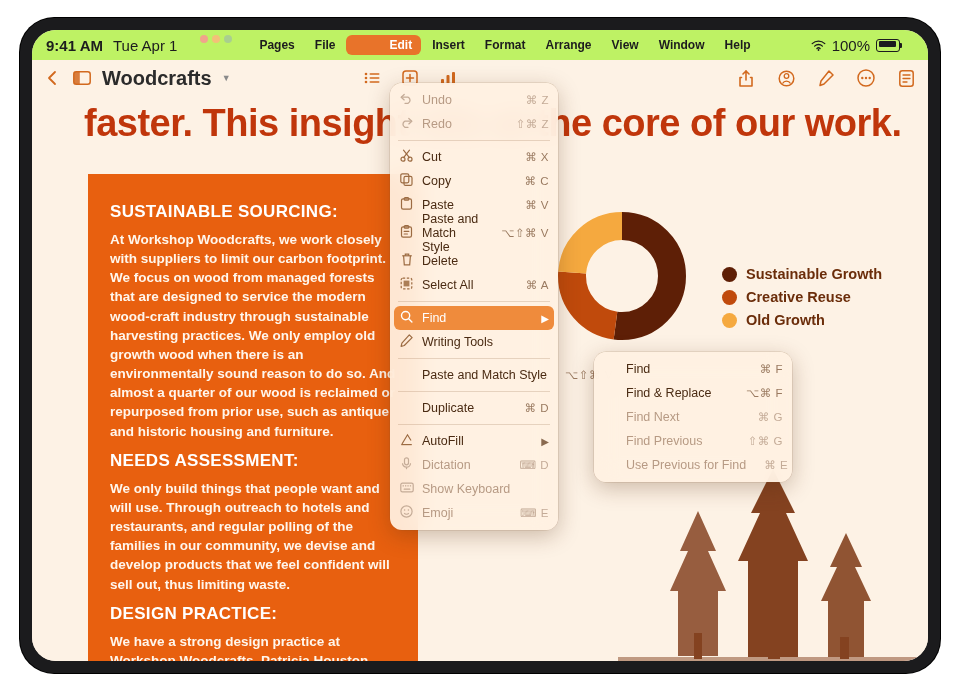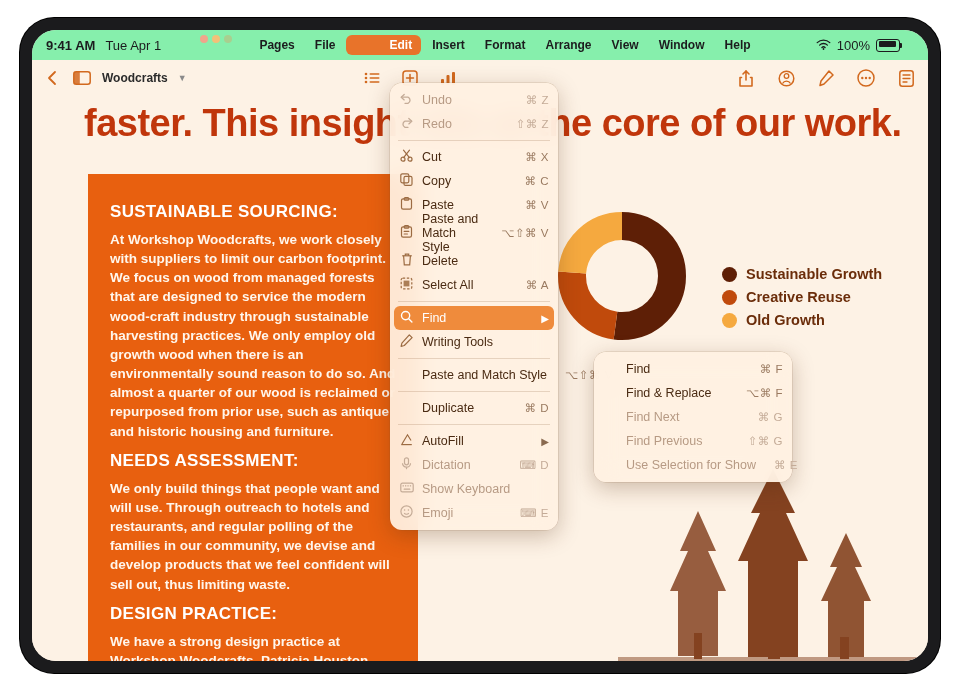--- a/index.html
+++ b/index.html
@@ -32,24 +32,24 @@
     border-radius: 24px;
     overflow: hidden;
     background: #fdf2e5;
   }
 
   
   .statusbar {
     position: absolute;
     left: 0; top: 0;
     width: 896px; height: 30px;
-    background: #86efac;
-    display: flex;
-    align-items: center;
-    font-size: 13px;
+    background: #bef264;
+    display: flex;
+    align-items: center;
+    font-size: 15px;
     color: #1c1c1e;
   }
   .sb-left {
     position: absolute;
     left: 14px;
     display: flex;
     gap: 10px;
     align-items: center;
     font-weight: bold;
   }
@@ -133,21 +133,21 @@
     width: 896px; height: 36px;
     background: #fdf2e5;
     display: flex;
     align-items: center;
     color: #c4581b;
   }
   .tb-left { position: absolute; left: 10px; display: flex; align-items: center; gap: 10px; }
   .tb-center { position: absolute; left: 330px; display: flex; align-items: center; gap: 18px; }
   .tb-right { position: absolute; right: 12px; display: flex; align-items: center; gap: 20px; }
   .doc-title {
-    font-size: 12px;
+    font-size: 20px;
     font-weight: bold;
     color: #2b2b2b;
   }
   .chev-small {
     font-size: 9px;
     color: #8a8a8a;
   }
   .icon-btn {
     width: 20px; height: 20px;
     display: inline-flex;
@@ -703,19 +703,19 @@
       </div>
       <div class="mrow noicon dim">
         <span class="mlabel">Find Next</span>
         <span class="mkey">⌘ G</span>
       </div>
       <div class="mrow noicon dim">
         <span class="mlabel">Find Previous</span>
         <span class="mkey">⇧⌘ G</span>
       </div>
       <div class="mrow noicon dim">
-        <span class="mlabel">Use Selection for Show</span>
+        <span class="mlabel">Use Previous for Find</span>
         <span class="mkey">⌘ E</span>
       </div>
     </div>
 
   </div>
 </div>
 
 </body></html>

